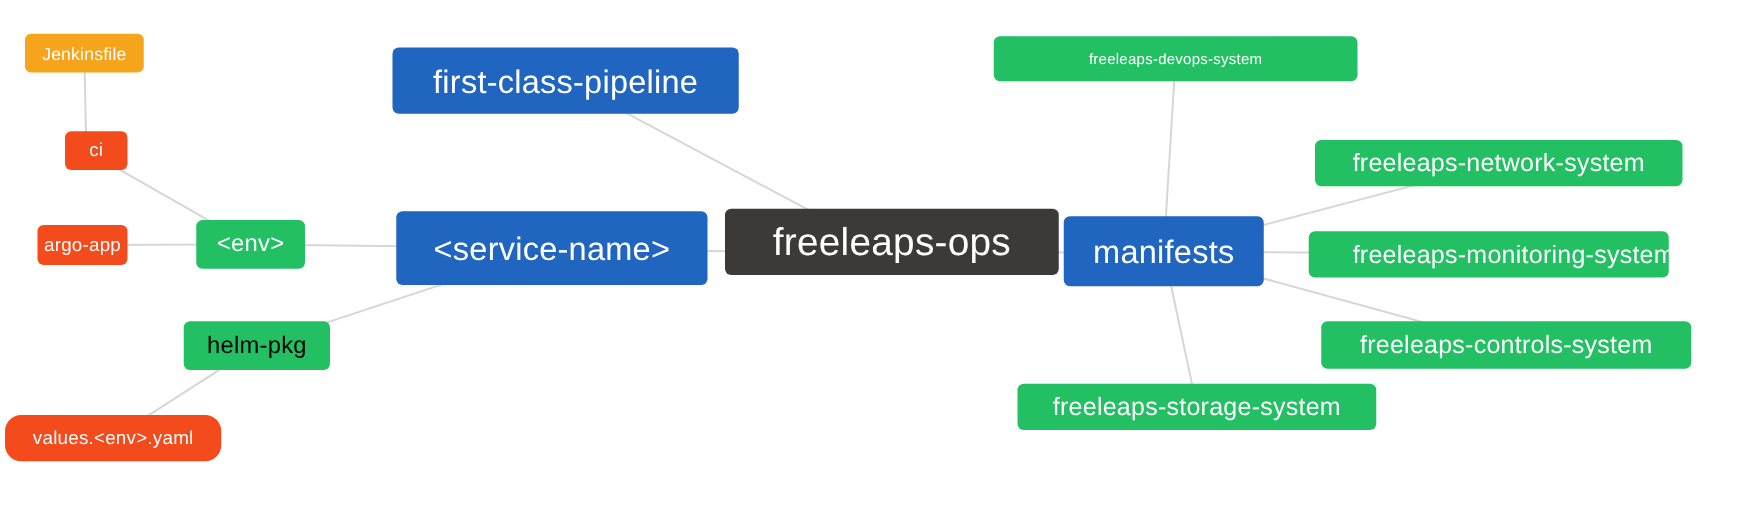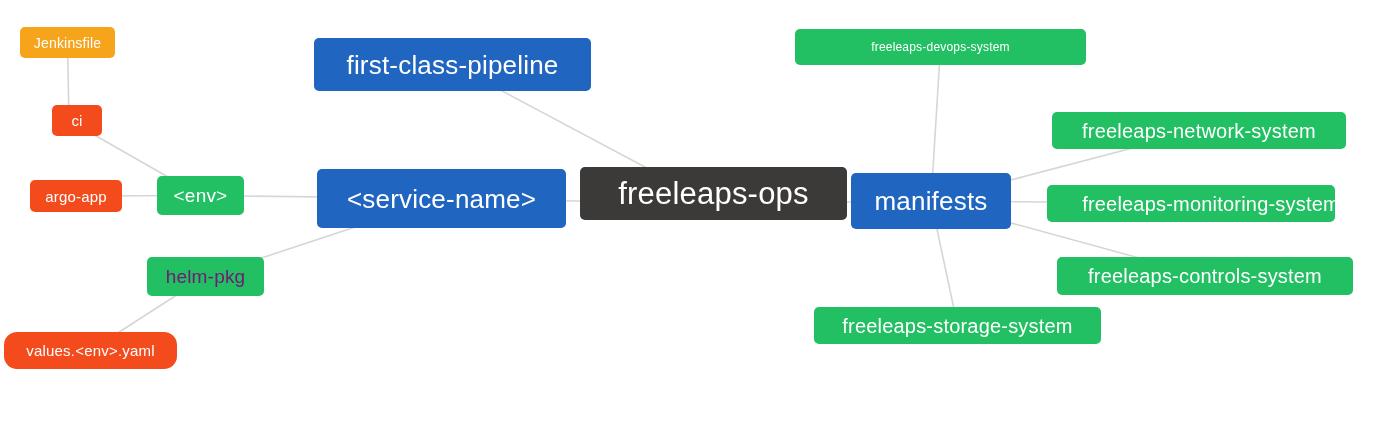--- a/index.html
+++ b/index.html
@@ -66,30 +66,30 @@
     </div>
     <div class="node" style="left: 317px; top: 169px; width: 249px; height: 59px; background: rgb(32, 101, 192); color: rgb(255, 255, 255); font-size: 26px;">
       <span>&lt;service-name&gt;</span>
     </div>
     <div class="node" style="left: 851px; top: 173px; width: 160px; height: 56px; background: rgb(32, 101, 192); color: rgb(255, 255, 255); font-size: 26px;">
       <span>manifests</span>
     </div>
     <div class="node" style="left: 157px; top: 176px; width: 87px; height: 39px; background: rgb(34, 192, 99); color: rgb(255, 255, 255); font-size: 19px;">
       <span>&lt;env&gt;</span>
     </div>
-    <div class="node" style="left: 147px; top: 257px; width: 117px; height: 39px; background: rgb(34, 192, 99); color: #701a75; font-size: 19px;">
+    <div class="node" style="left: 147px; top: 257px; width: 117px; height: 39px; background: rgb(34, 192, 99); color: #000000; font-size: 19px;">
       <span>helm-pkg</span>
     </div>
     <div class="node" style="left: 52px; top: 105px; width: 50px; height: 31px; background: rgb(244, 75, 28); color: rgb(255, 255, 255); font-size: 15px;">
       <span>ci</span>
     </div>
     <div class="node" style="left: 20px; top: 27px; width: 95px; height: 31px; background: rgb(246, 164, 28); color: rgb(255, 255, 255); font-size: 14px; text-align: right;">
       <span>Jenkinsfile</span>
     </div>
-    <div class="node" style="left: 30px; top: 180px; width: 92px; height: 32px; background: rgb(244, 75, 28); color: rgb(255, 255, 255); font-size: 15px;">
+    <div class="node" style="left: 30px; top: 180px; width: 72px; height: 32px; background: rgb(244, 75, 28); color: rgb(255, 255, 255); font-size: 15px;">
       <span>argo-app</span>
     </div>
     <div class="node" style="left: 4px; top: 332px; width: 173px; height: 37px; background: rgb(244, 75, 28); color: rgb(255, 255, 255); font-size: 15px; border-radius: 13px;">
       <span>values.&lt;env&gt;.yaml</span>
     </div>
     <div class="node" style="left: 795px; top: 29px; width: 291px; height: 36px; background: rgb(34, 192, 99); color: rgb(255, 255, 255); font-size: 12px;">
       <span>freeleaps-devops-system</span>
     </div>
     <div class="node" style="left: 1052px; top: 112px; width: 294px; height: 37px; background: rgb(34, 192, 99); color: rgb(255, 255, 255); font-size: 20px;">
       <span>freeleaps-network-system</span>

